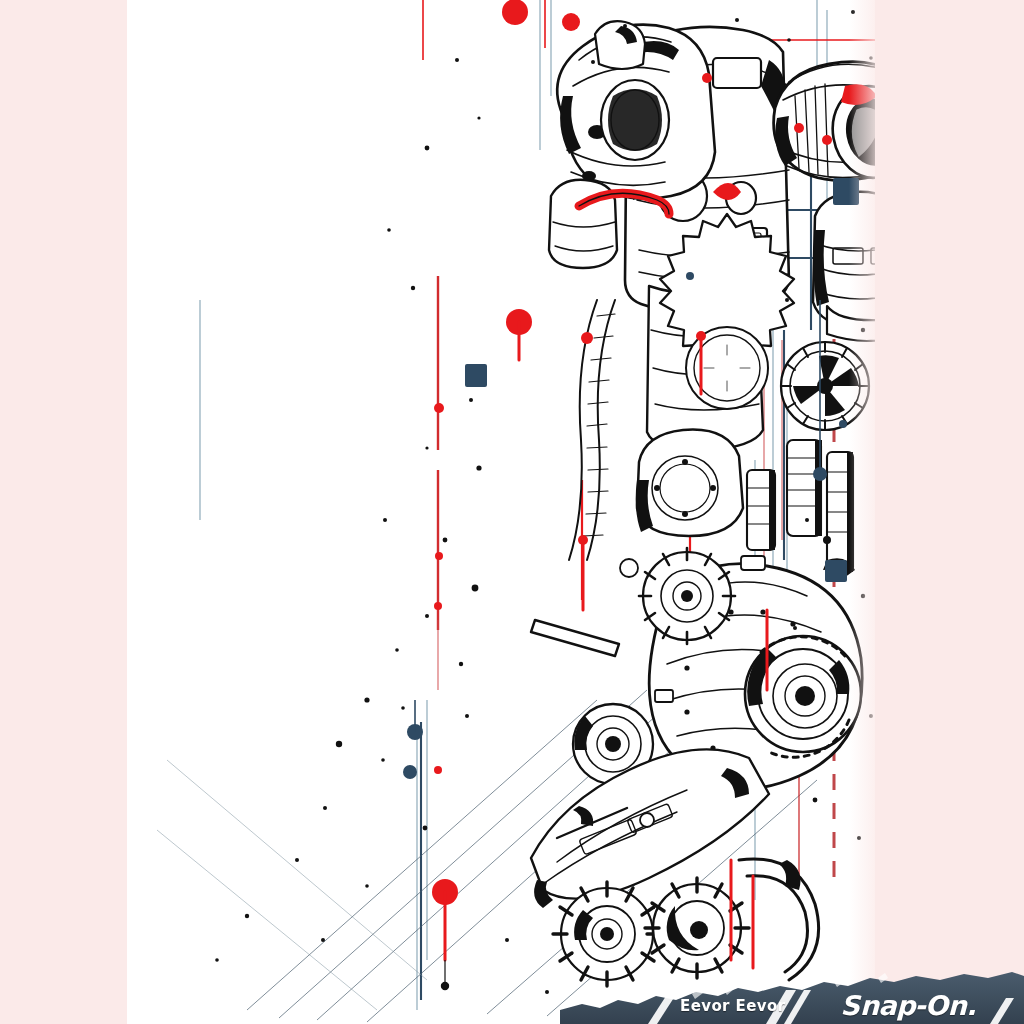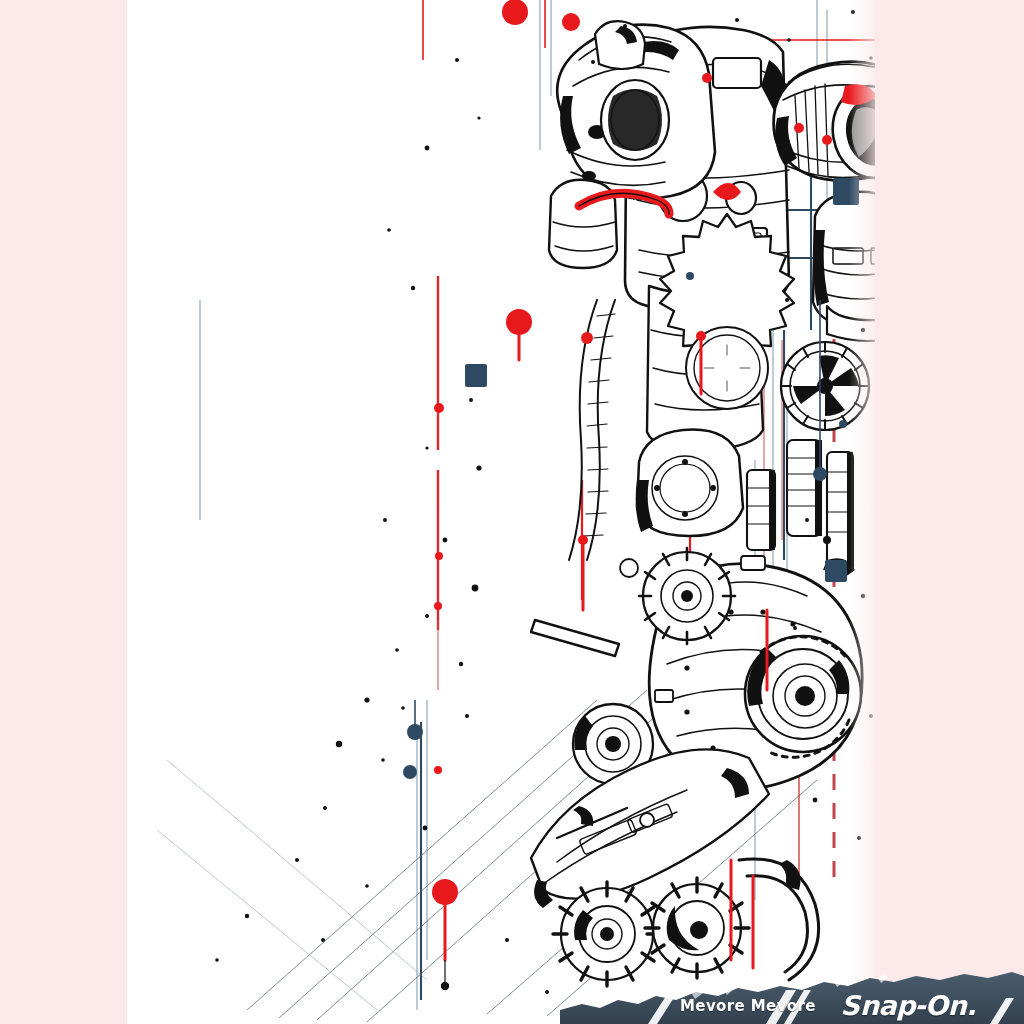--- a/index.html
+++ b/index.html
@@ -692,17 +692,17 @@
       </g>
 
       <g fill="#ffffff" opacity=".65">
         <path d="M132 26 l8 -6 l3 5 l-8 6z"></path>
         <path d="M164 22 l7 -6 l3 5 l-7 6z"></path>
         <path d="M196 18 l7 -5 l3 4 l-7 6z"></path>
         <path d="M274 14 l7 -5 l3 5 l-7 5z"></path>
         <path d="M318 10 l7 -5 l3 5 l-7 5z"></path>
       </g>
     </svg>
-    <div class="banner-text" id="banner-label-left">Mevore Mevore</div>
+    <div class="banner-text" id="banner-label-left">Eevor Eevor</div>
     <div class="banner-text" id="banner-brand">Snap-On.</div>
   </div>
 
 </div>
 
 </body></html>

